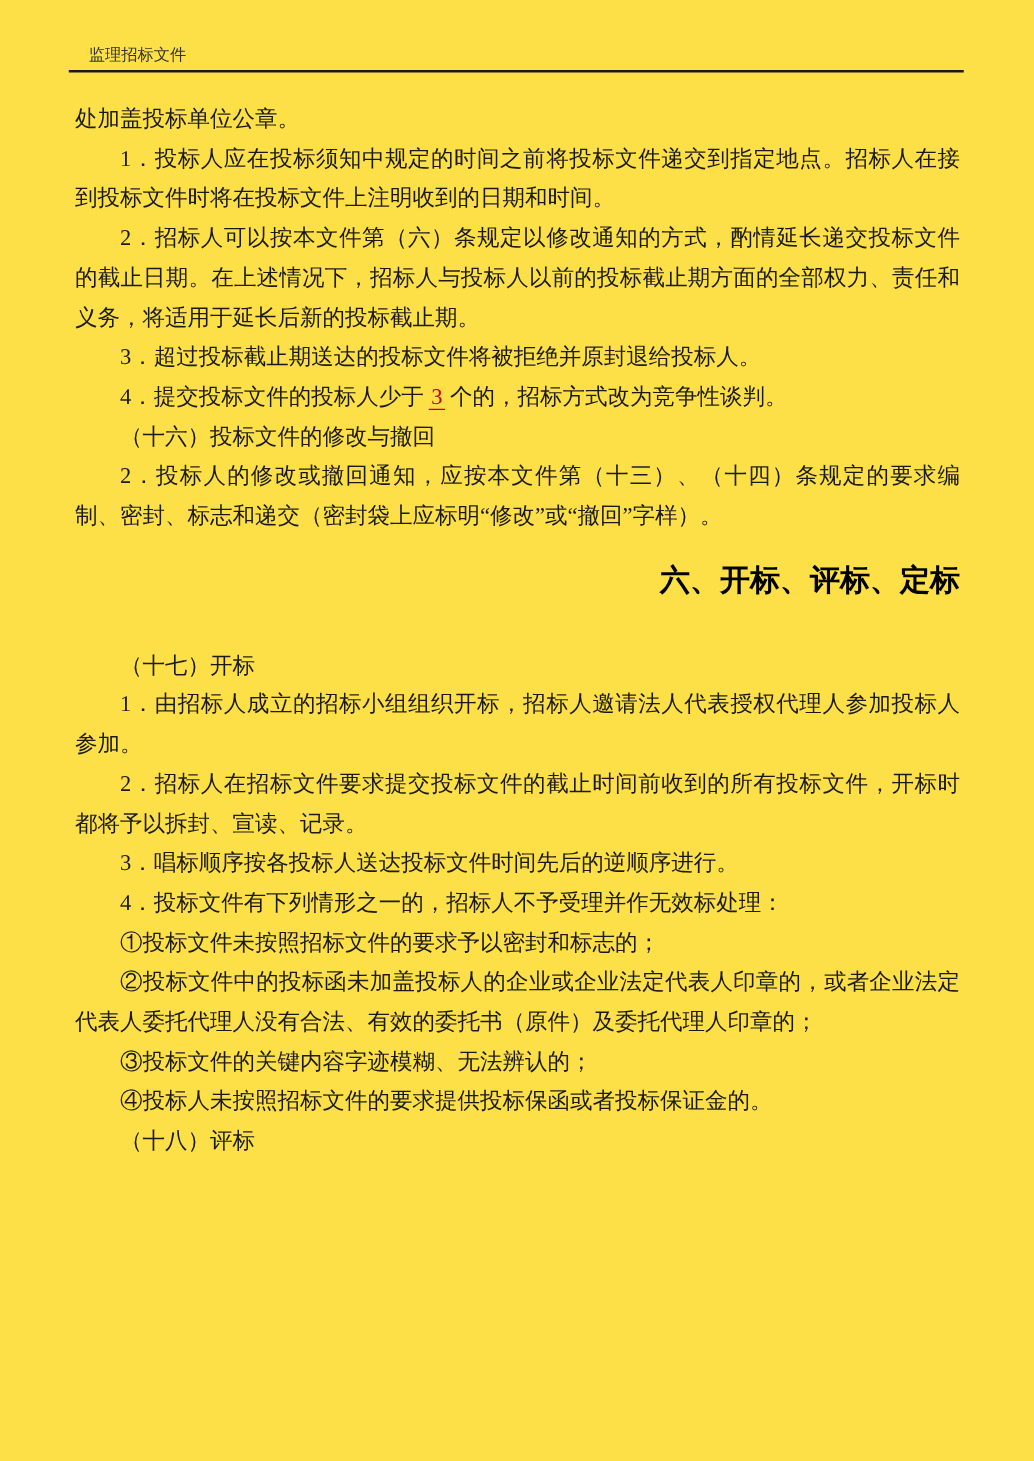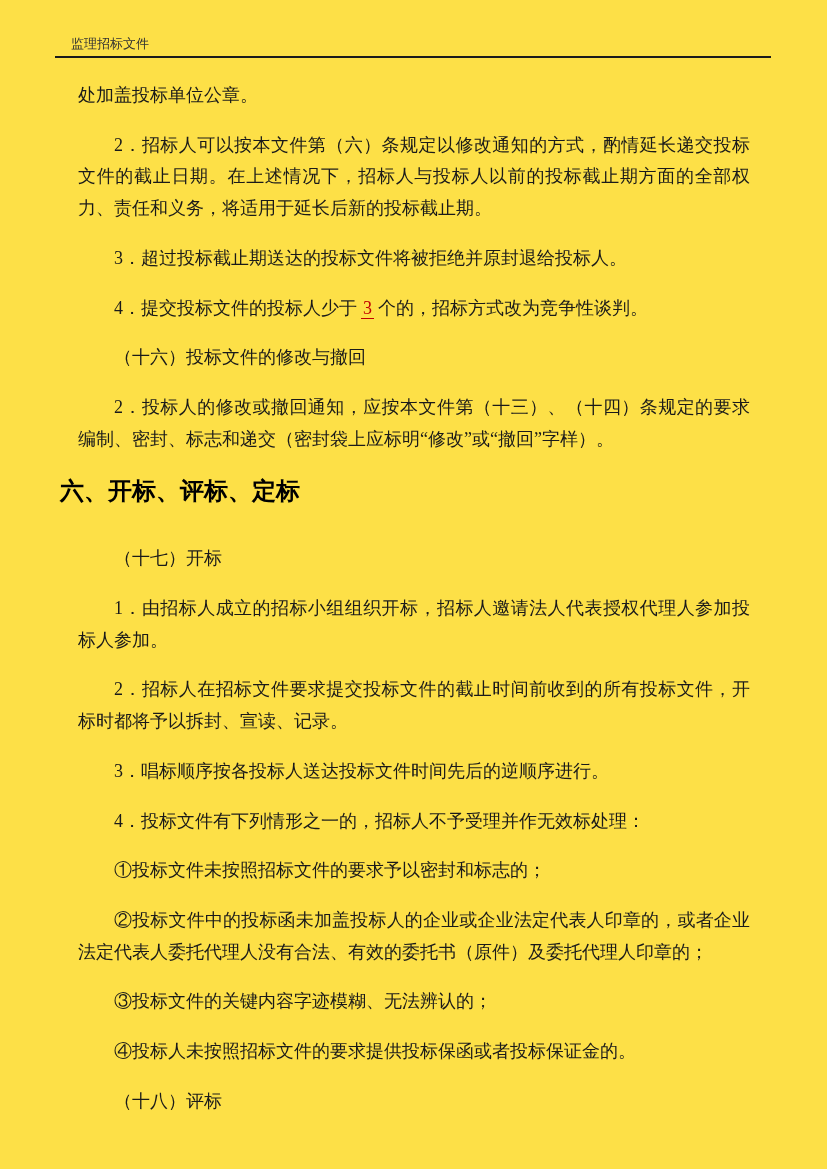--- a/index.html
+++ b/index.html
@@ -24,28 +24,28 @@
     line-height: 16px;
     color: #333333;
   }
   .doc-body {
     margin: 22px 59px 0 60px;
     font-size: 18px;
     line-height: 31.7px;
     text-align: justify;
   }
   .doc-body p {
-    margin: 18px;
+    margin: 0;
     padding: 0;
   }
   .p-ind { text-indent: 2em; }
   .p-cont { text-indent: 0; }
   .p-head {
     text-indent: 0;
-    text-align: left;
+    text-align: right;
     font-weight: 700;
     font-size: 24px;
     line-height: 32px;
     margin: 20px 0 36px !important;
     font-family: "Liberation Sans", "DejaVu Sans", sans-serif;
     color: #000000;
   }
   .red-underline {
     color: #c00000;
     border-bottom: 1px solid #c00000;
@@ -55,20 +55,21 @@
 </style>
 </head>
 <body>
 
 <div class="page">
   <div class="doc-header">
     <span>监理招标文件</span>
   </div>
   <div class="doc-body" id="doc-body">
       <p class="p-cont">处加盖投标单位公章。</p>
+      <p class="p-ind">1．投标人应在投标须知中规定的时间之前将投标文件递交到指定地点。招标人在接到投标文件时将在投标文件上注明收到的日期和时间。</p>
       <p class="p-ind">2．招标人可以按本文件第（六）条规定以修改通知的方式，酌情延长递交投标文件的截止日期。在上述情况下，招标人与投标人以前的投标截止期方面的全部权力、责任和义务，将适用于延长后新的投标截止期。</p>
       <p class="p-ind">3．超过投标截止期送达的投标文件将被拒绝并原封退给投标人。</p>
       <p class="p-ind"><span>4．提交投标文件的投标人少于</span><span class="red-underline">3</span><span>个的，招标方式改为竞争性谈判。</span></p>
       <p class="p-ind">（十六）投标文件的修改与撤回</p>
       <p class="p-ind">2．投标人的修改或撤回通知，应按本文件第（十三）、（十四）条规定的要求编制、密封、标志和递交（密封袋上应标明“修改”或“撤回”字样）。</p>
       <p class="p-head">六、开标、评标、定标</p>
       <p class="p-ind">（十七）开标</p>
       <p class="p-ind">1．由招标人成立的招标小组组织开标，招标人邀请法人代表授权代理人参加投标人参加。</p>
       <p class="p-ind">2．招标人在招标文件要求提交投标文件的截止时间前收到的所有投标文件，开标时都将予以拆封、宣读、记录。</p>
       <p class="p-ind">3．唱标顺序按各投标人送达投标文件时间先后的逆顺序进行。</p>

